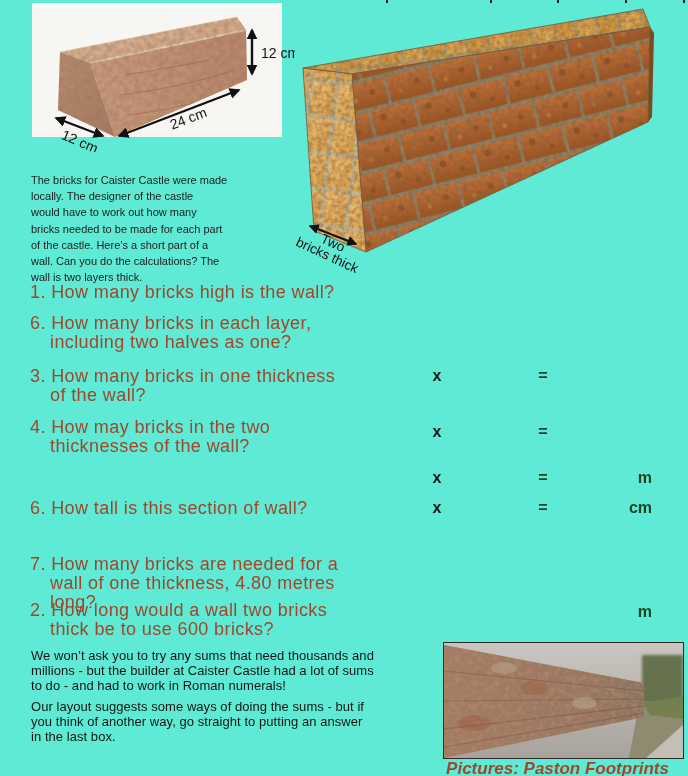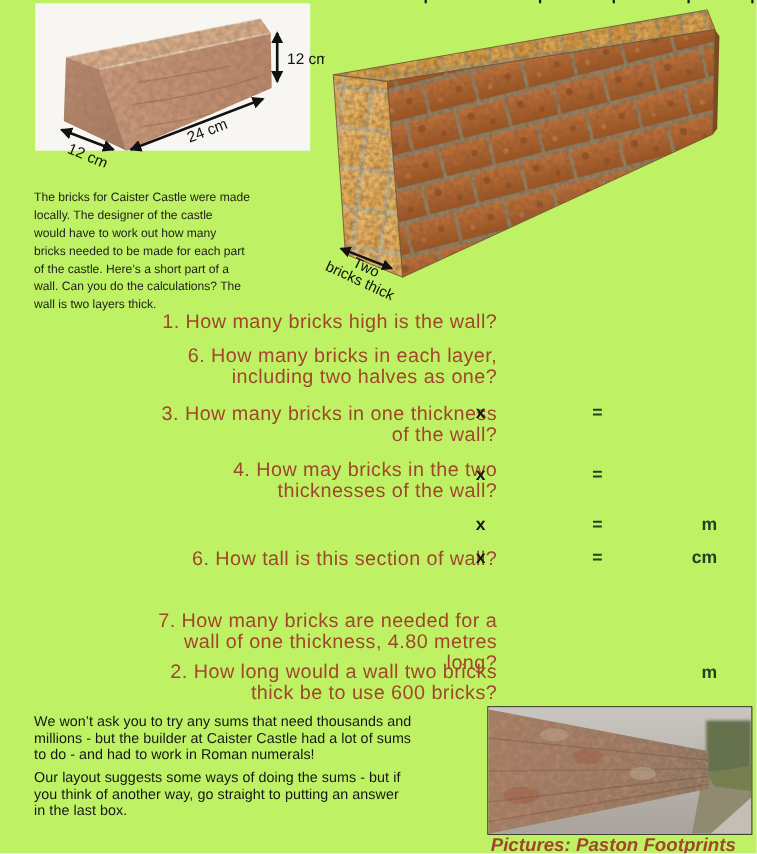--- a/index.html
+++ b/index.html
@@ -1,24 +1,24 @@
 <!DOCTYPE html>
 <html><head>
 <meta charset="utf-8">
 <style>
   html,body{margin:0;padding:0;background:#ffffff;}
-  .page{position:relative;width:688px;height:776px;background:#bef264;overflow:hidden;
+  .page{position:relative;width:688px;height:776px;background:#5eead4;overflow:hidden;
         font-family:"Liberation Sans",sans-serif;color:#1d1d1b;}
   .artifact{position:absolute;top:0;width:2px;height:3px;background:#1a1a1a;}
   svg text{font-family:"Liberation Sans",sans-serif;}
 
   .intro{position:absolute;left:31px;top:140px;width:290px;font-size:11px;line-height:16.2px;
          color:#1d1d1b;white-space:pre-line;margin-top:32px;}
   .q{position:absolute;left:30px;width:402px;color:#a1462c;font-size:18px;line-height:19px;
-     letter-spacing:.4px;white-space:pre-line;padding-left:20px;text-indent:-20px;text-align:right;}
+     letter-spacing:.4px;white-space:pre-line;padding-left:20px;text-indent:-20px;}
   .sym{position:absolute;font-weight:700;font-size:16px;line-height:16px;}
   .x-col{left:429px;width:16px;text-align:center;color:#181818;}
   .eq-col{left:535px;width:16px;text-align:center;color:#1b4423;}
   .unit{position:absolute;left:598px;width:54px;text-align:right;color:#1b4423;
         font-weight:700;font-size:16px;line-height:16px;}
   .note{position:absolute;left:31px;width:404px;font-size:13px;line-height:15.2px;
         color:#161614;white-space:pre-line;letter-spacing:.05px;}
   .photo-frame{position:absolute;left:443px;top:642px;width:239px;height:115px;
                border:1px solid #2e2a28;box-sizing:content-box;}
   .credit{position:absolute;left:443px;top:759px;width:226px;text-align:right;

